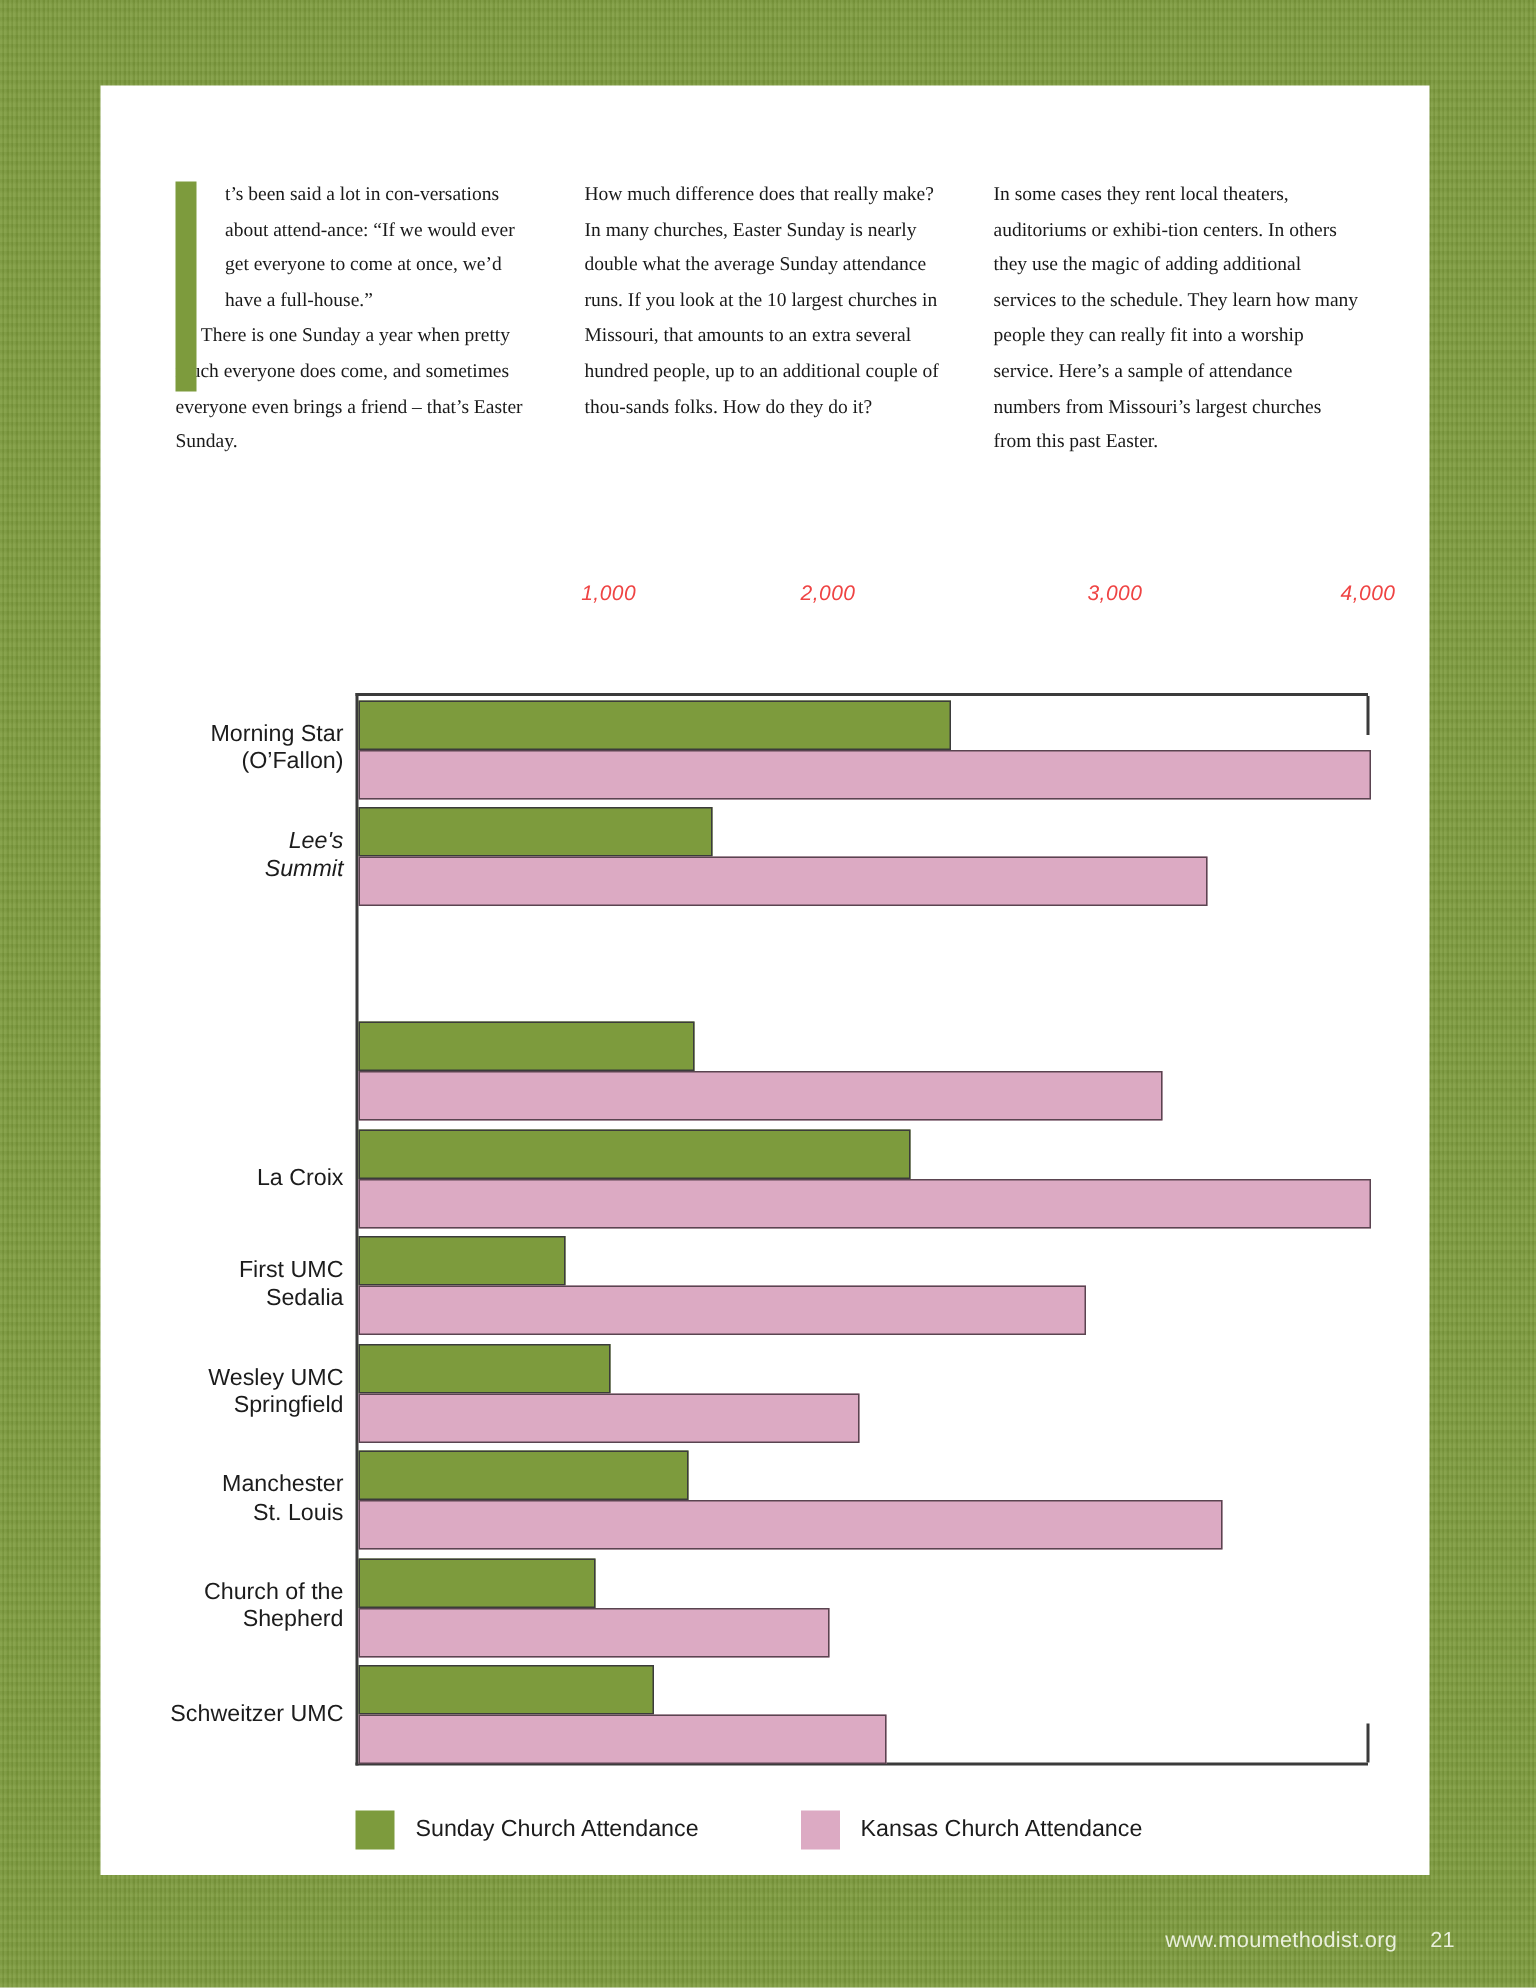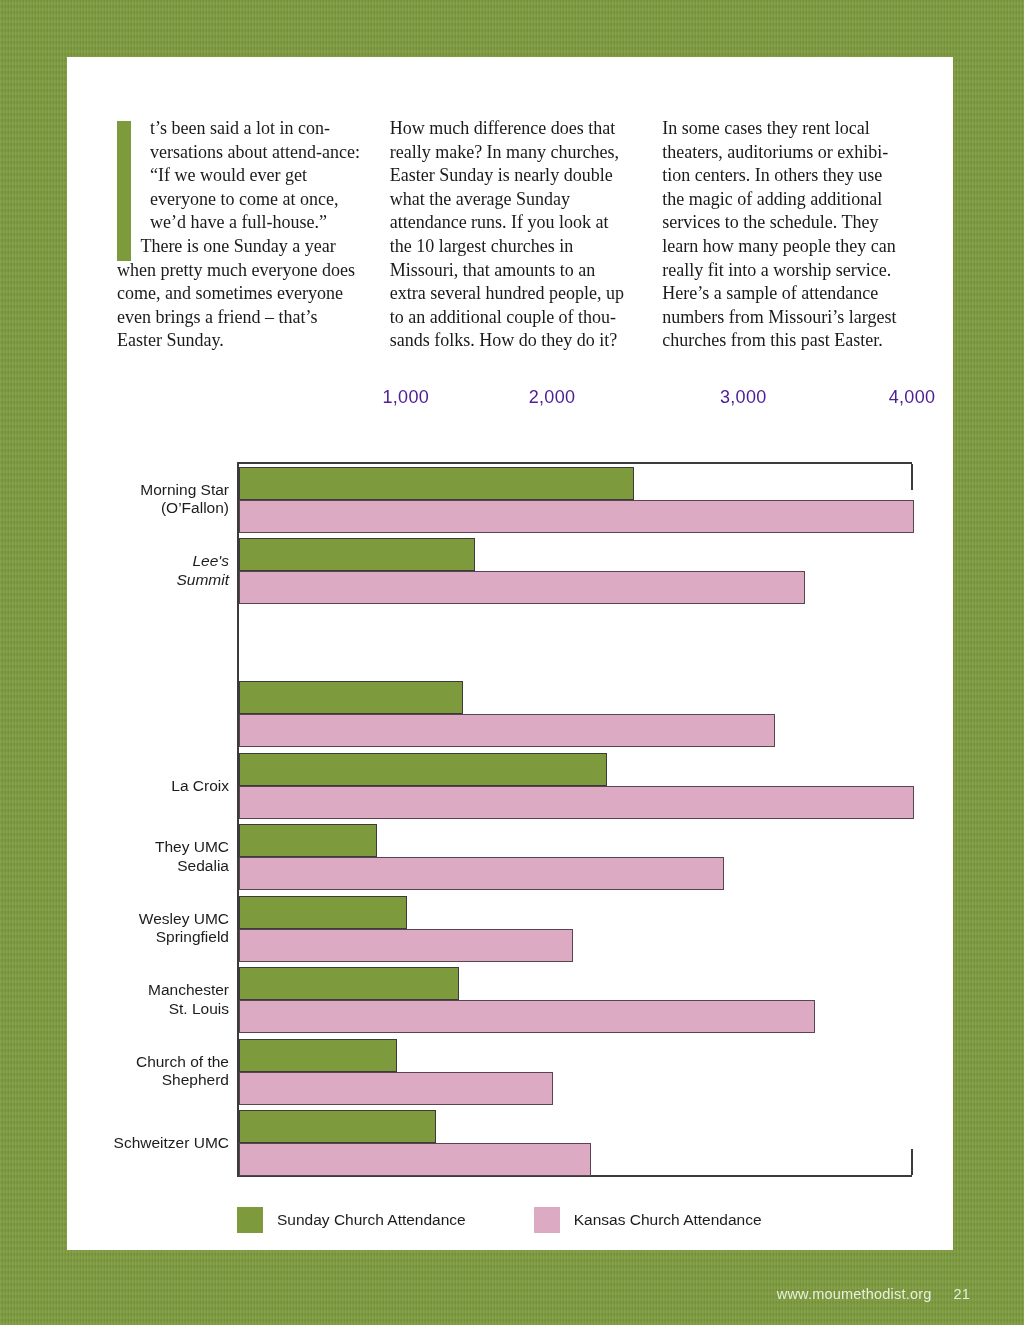--- a/index.html
+++ b/index.html
@@ -38,21 +38,21 @@
     position: absolute;
     left: 50px;
     top: 60px;
     width: 790px;
     display: flex;
     gap: 28px;
   }
   .col {
     width: 245px;
     font-family: "Liberation Serif", serif;
-    font-size: 18px;
+    font-size: 13px;
     line-height: 23.6px;
     color: #1a1a1a;
     text-align: left;
     hyphens: manual;
   }
   .col p { margin: 0; }
   .col p + p { text-indent: 1.3em; }
   #col1 { position: relative; }
   #dropbar {
     position: absolute;
@@ -80,24 +80,25 @@
   }
   #ticklabels {
     position: absolute;
     left: 0; top: 0;
     width: 886px; height: 40px;
   }
   .tick-label {
     position: absolute;
     top: 0px;
     transform: translateX(-50%);
-    font-size: 18px;
-    color: #4c1d95;
+    font-size: 14px;
+    color: #ef4444;
     letter-spacing: 0.3px;
     white-space: nowrap;
+    font-style: italic;
   }
   #plot {
     position: absolute;
     left: 170px;
     top: 75px;
     width: 675px;
     height: 715px;
     border-left: 2.5px solid #3b3b3b;
     border-top: 2.5px solid #3b3b3b;
     border-bottom: 2.5px solid #3b3b3b;
@@ -222,21 +223,21 @@
           <div class="bar easter" title="Easter Church Attendance: 3175" style="width: 535.781px; top: 35.75px; background: rgb(220, 170, 195);"></div>
         </div>
         <div class="group" style="top: 286px; height: 71.5px;">
           <div class="bar avg" title="Average Church Attendance: 2180" style="width: 367.875px; top: 2.75px; background: rgb(125, 155, 61);"></div>
           <div class="bar easter" title="Easter Church Attendance: 4000" style="width: 675px; top: 35.75px; background: rgb(220, 170, 195);"></div>
           <div class="cat-label" style="top: 26.75px;">La Croix</div>
         </div>
         <div class="group" style="top: 357.5px; height: 71.5px;">
           <div class="bar avg" title="Average Church Attendance: 820" style="width: 138.375px; top: 2.75px; background: rgb(125, 155, 61);"></div>
           <div class="bar easter" title="Easter Church Attendance: 2875" style="width: 485.156px; top: 35.75px; background: rgb(220, 170, 195);"></div>
-          <div class="cat-label" style="top: 16.75px;">They UMC
+          <div class="cat-label" style="top: 16.75px;">First UMC
 Sedalia</div>
         </div>
         <div class="group" style="top: 429px; height: 71.5px;">
           <div class="bar avg" title="Average Church Attendance: 995" style="width: 167.906px; top: 2.75px; background: rgb(125, 155, 61);"></div>
           <div class="bar easter" title="Easter Church Attendance: 1980" style="width: 334.125px; top: 35.75px; background: rgb(220, 170, 195);"></div>
           <div class="cat-label" style="top: 16.75px;">Wesley UMC
 Springfield</div>
         </div>
         <div class="group" style="top: 500.5px; height: 71.5px;">
           <div class="bar avg" title="Average Church Attendance: 1305" style="width: 220.219px; top: 2.75px; background: rgb(125, 155, 61);"></div>

